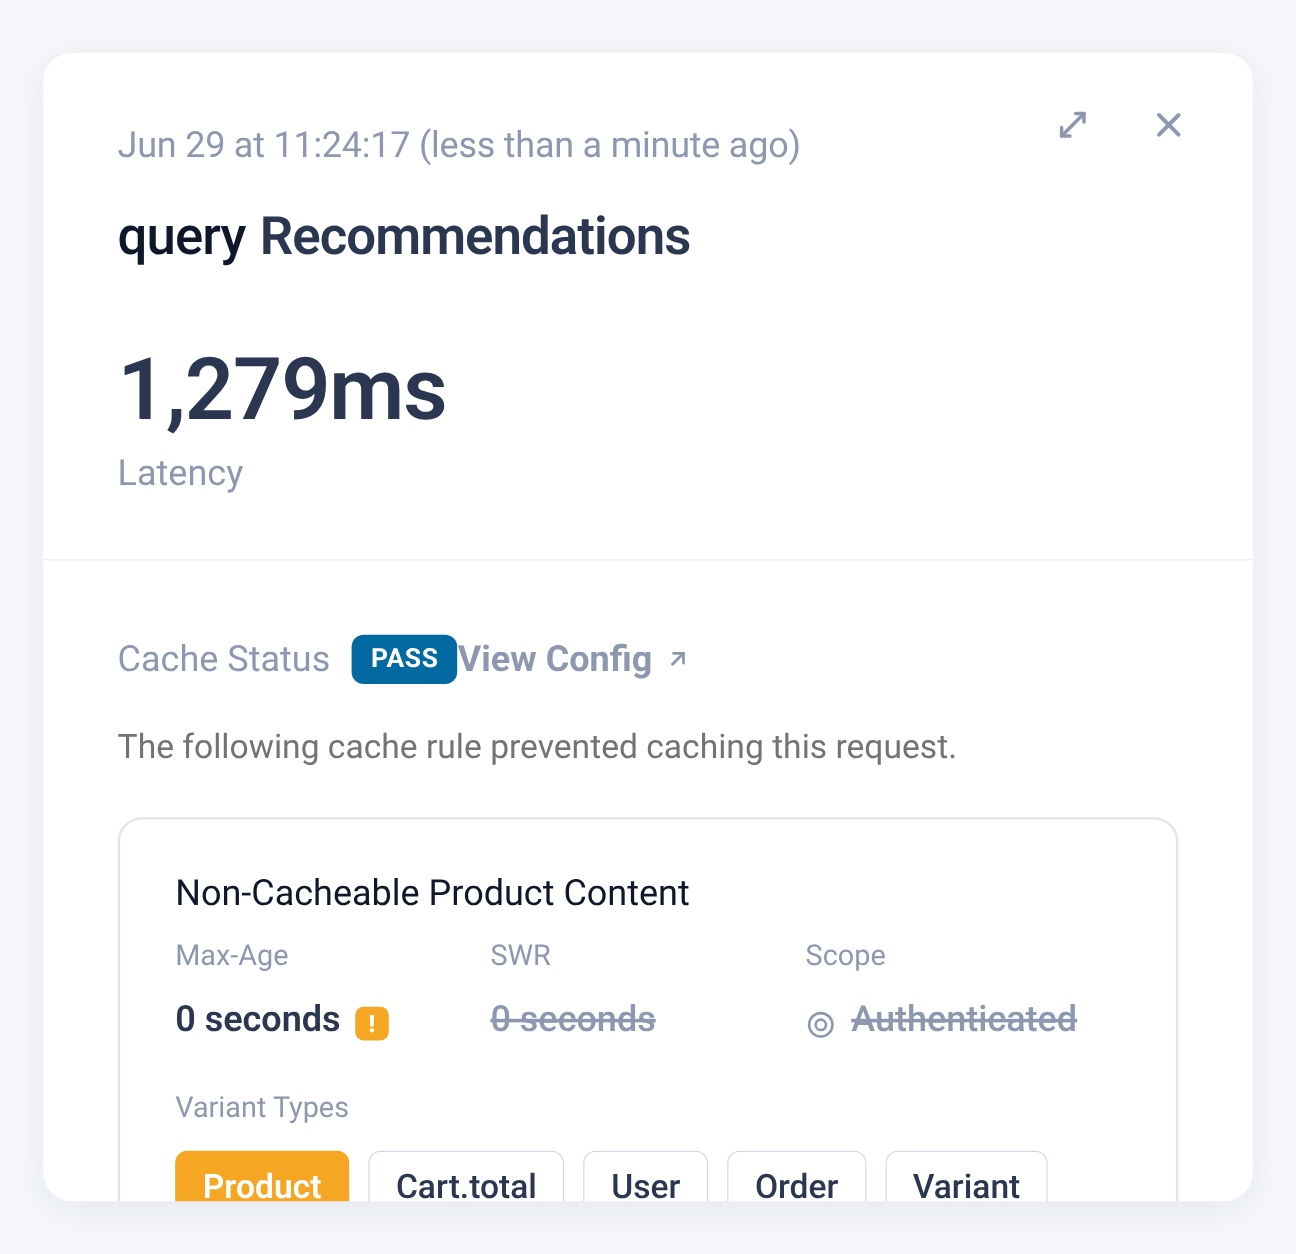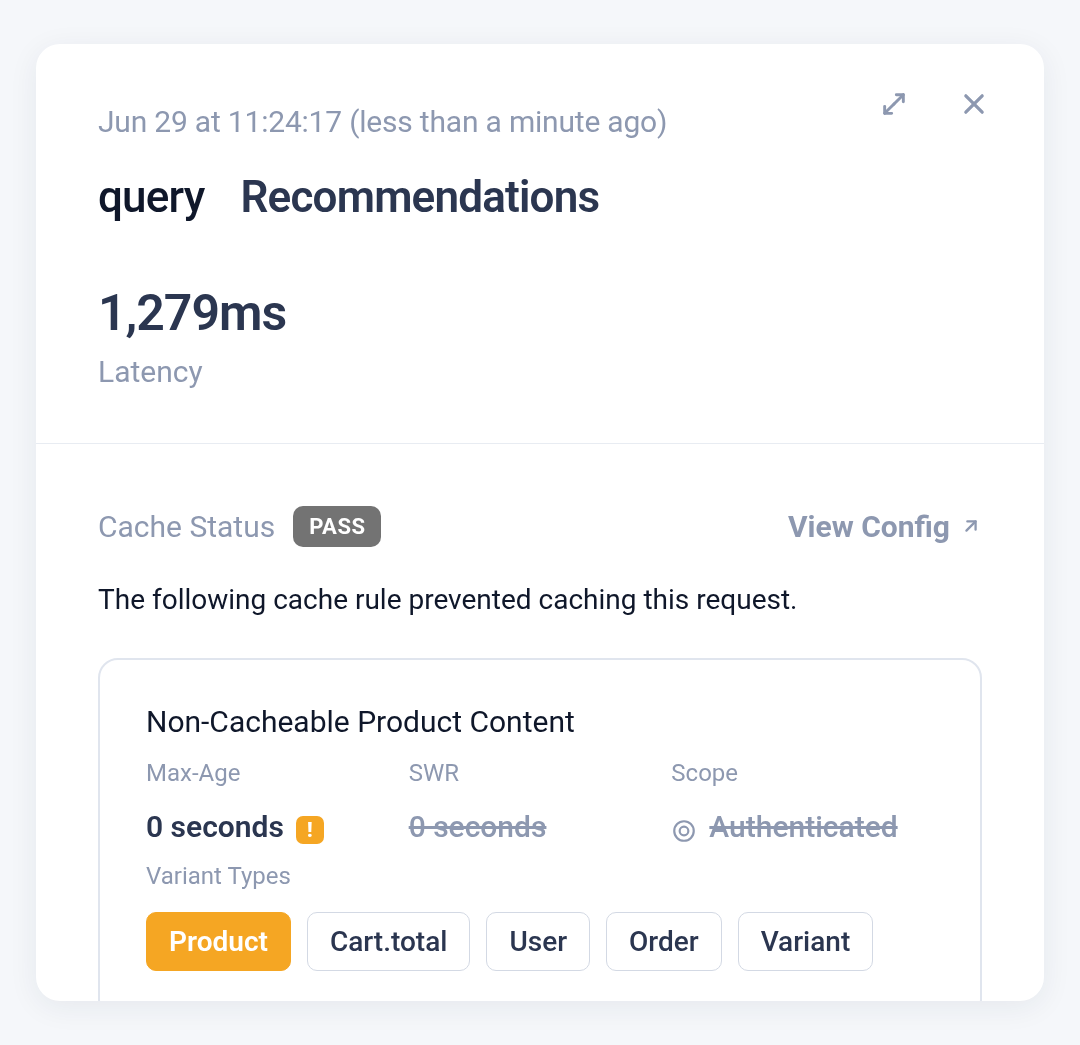--- a/index.html
+++ b/index.html
@@ -55,93 +55,92 @@
   .title-row {
     display: flex;
     gap: 12px;
     align-items: baseline;
     font-size: 44px;
     font-weight: 600;
     letter-spacing: -0.8px;
     margin-bottom: 64px;
   }
   .title-type { color: #0f172a; font-weight: 500; }
-  .title-name { color: #2b3650; margin-left: 24px; }
+  .title-name { color: #2b3650; }
   .latency-value {
-    font-size: 50px;
+    font-size: 72px;
     font-weight: 600;
     color: #2b3650;
     letter-spacing: -1px;
     line-height: 1.05;
   }
   .latency-label {
     font-size: 30px;
     color: #8d98b0;
     margin-top: 14px;
     font-weight: 400;
   }
   .card-body {
     padding: 62px 62px 0 62px;
   }
   .status-row {
     display: flex;
     align-items: center;
-    justify-content: space-between;
     margin-bottom: 36px;
   }
   .status-left {
     display: flex;
     align-items: center;
     gap: 18px;
   }
   .status-label {
     color: #8d98b0;
     font-size: 30px;
     font-weight: 400;
   }
   .badge {
-    background: #737373;
+    background: #0369a1;
     color: #fff;
     font-weight: 700;
     font-size: 22px;
     letter-spacing: 0.5px;
     padding: 8px 16px;
     border-radius: 10px;
   }
   .view-config {
     color: #8d98b0;
     font-size: 30px;
     font-weight: 700;
     display: flex;
     align-items: center;
     gap: 10px;
     cursor: pointer;
   }
   .view-config svg { width: 22px; height: 22px; stroke: currentColor; }
   .desc {
     font-size: 28px;
-    color: #0f172a;
+    color: #737373;
     margin-bottom: 42px;
     font-weight: 400;
   }
   .rule-card {
     border: 2px solid #e0e5ee;
     border-radius: 20px;
     padding: 44px 46px 46px 46px;
   }
   .rule-title {
     font-size: 30px;
     font-weight: 400;
     color: #0f172a;
     margin-bottom: 20px;
   }
   .rule-grid {
     display: flex;
     gap: 0;
-    margin-bottom: 18px;
+    margin-bottom: 42px;
   }
   .rule-col { flex: 1; }
   .rule-col-label {
     color: #8d98b0;
     font-size: 24px;
     font-weight: 400;
     margin-bottom: 22px;
   }
   .rule-col-value {
     font-size: 30px;

